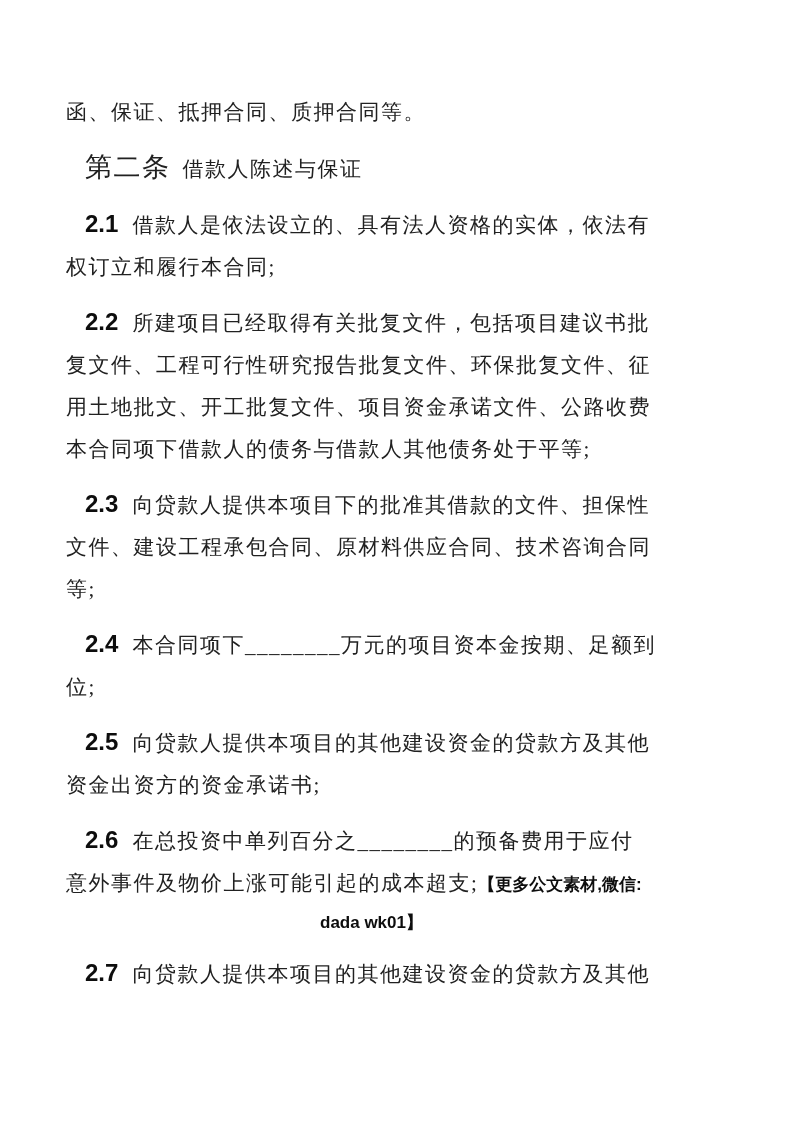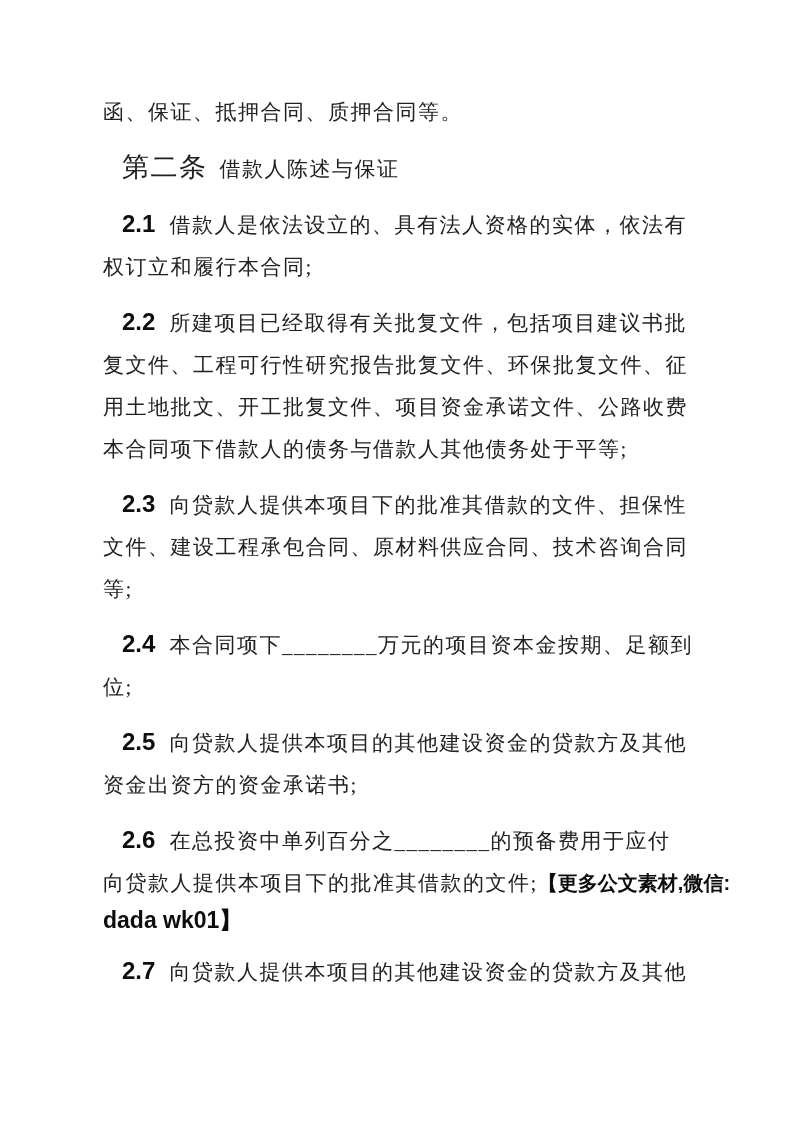--- a/index.html
+++ b/index.html
@@ -13,21 +13,21 @@
     height: 1122px;
     margin: 0 auto;
     background: #ffffff;
     overflow: hidden;
     font-family: "Liberation Serif", "DejaVu Serif", serif;
   }
   .doc {
     box-sizing: border-box;
     width: 100%;
     height: 100%;
-    padding: 91px 116px 0 103px;
+    padding: 91px 116px 0 66px;
     color: #212121;
     border-radius: 6px;
   }
   .para {
     margin: 0 0 13px 0;
     padding: 0;
   }
   .line {
     display: block;
     line-height: 42px;
@@ -53,28 +53,29 @@
     font-family: "Liberation Serif", "DejaVu Serif", serif;
     font-weight: 400;
     font-size: 27px;
     letter-spacing: 1.5px;
     color: #212121;
     margin-right: 12px;
   }
   .watermark {
     font-family: "Liberation Sans", "DejaVu Sans", sans-serif;
     font-weight: 700;
-    font-size: 20px;
+    font-size: 17px;
     letter-spacing: 0;
     color: #0d0d0d;
   }
   .line.small {
     line-height: 33px;
-    font-size: 23px;
+    font-size: 17px;
     letter-spacing: 0;
+    text-align: center;
   }
 </style>
 </head>
 <body>
 
 <div class="page">
   <div class="doc" id="doc-body">
       <p class="para">
         <span class="line first"><span>函、保证、抵押合同、质押合同等。</span></span>
       </p>
@@ -99,20 +100,20 @@
       <p class="para indented">
         <span class="line first"><span class="num">2.4</span><span>本合同项下________万元的项目资本金按期、足额到</span></span>
         <span class="line"><span>位;</span></span>
       </p>
       <p class="para indented">
         <span class="line first"><span class="num">2.5</span><span>向贷款人提供本项目的其他建设资金的贷款方及其他</span></span>
         <span class="line"><span>资金出资方的资金承诺书;</span></span>
       </p>
       <p class="para indented">
         <span class="line first"><span class="num">2.6</span><span>在总投资中单列百分之________的预备费用于应付</span></span>
-        <span class="line"><span>向贷款人提供本项目下的批准其借款的文件;</span><span class="watermark">【更多公文素材,微信:</span></span>
+        <span class="line"><span>意外事件及物价上涨可能引起的成本超支;</span><span class="watermark">【更多公文素材,微信:</span></span>
         <span class="line small watermark">dada wk01】</span>
       </p>
       <p class="para indented">
         <span class="line first"><span class="num">2.7</span><span>向贷款人提供本项目的其他建设资金的贷款方及其他</span></span>
       </p>
     </div>
 </div>
 
 </body></html>

